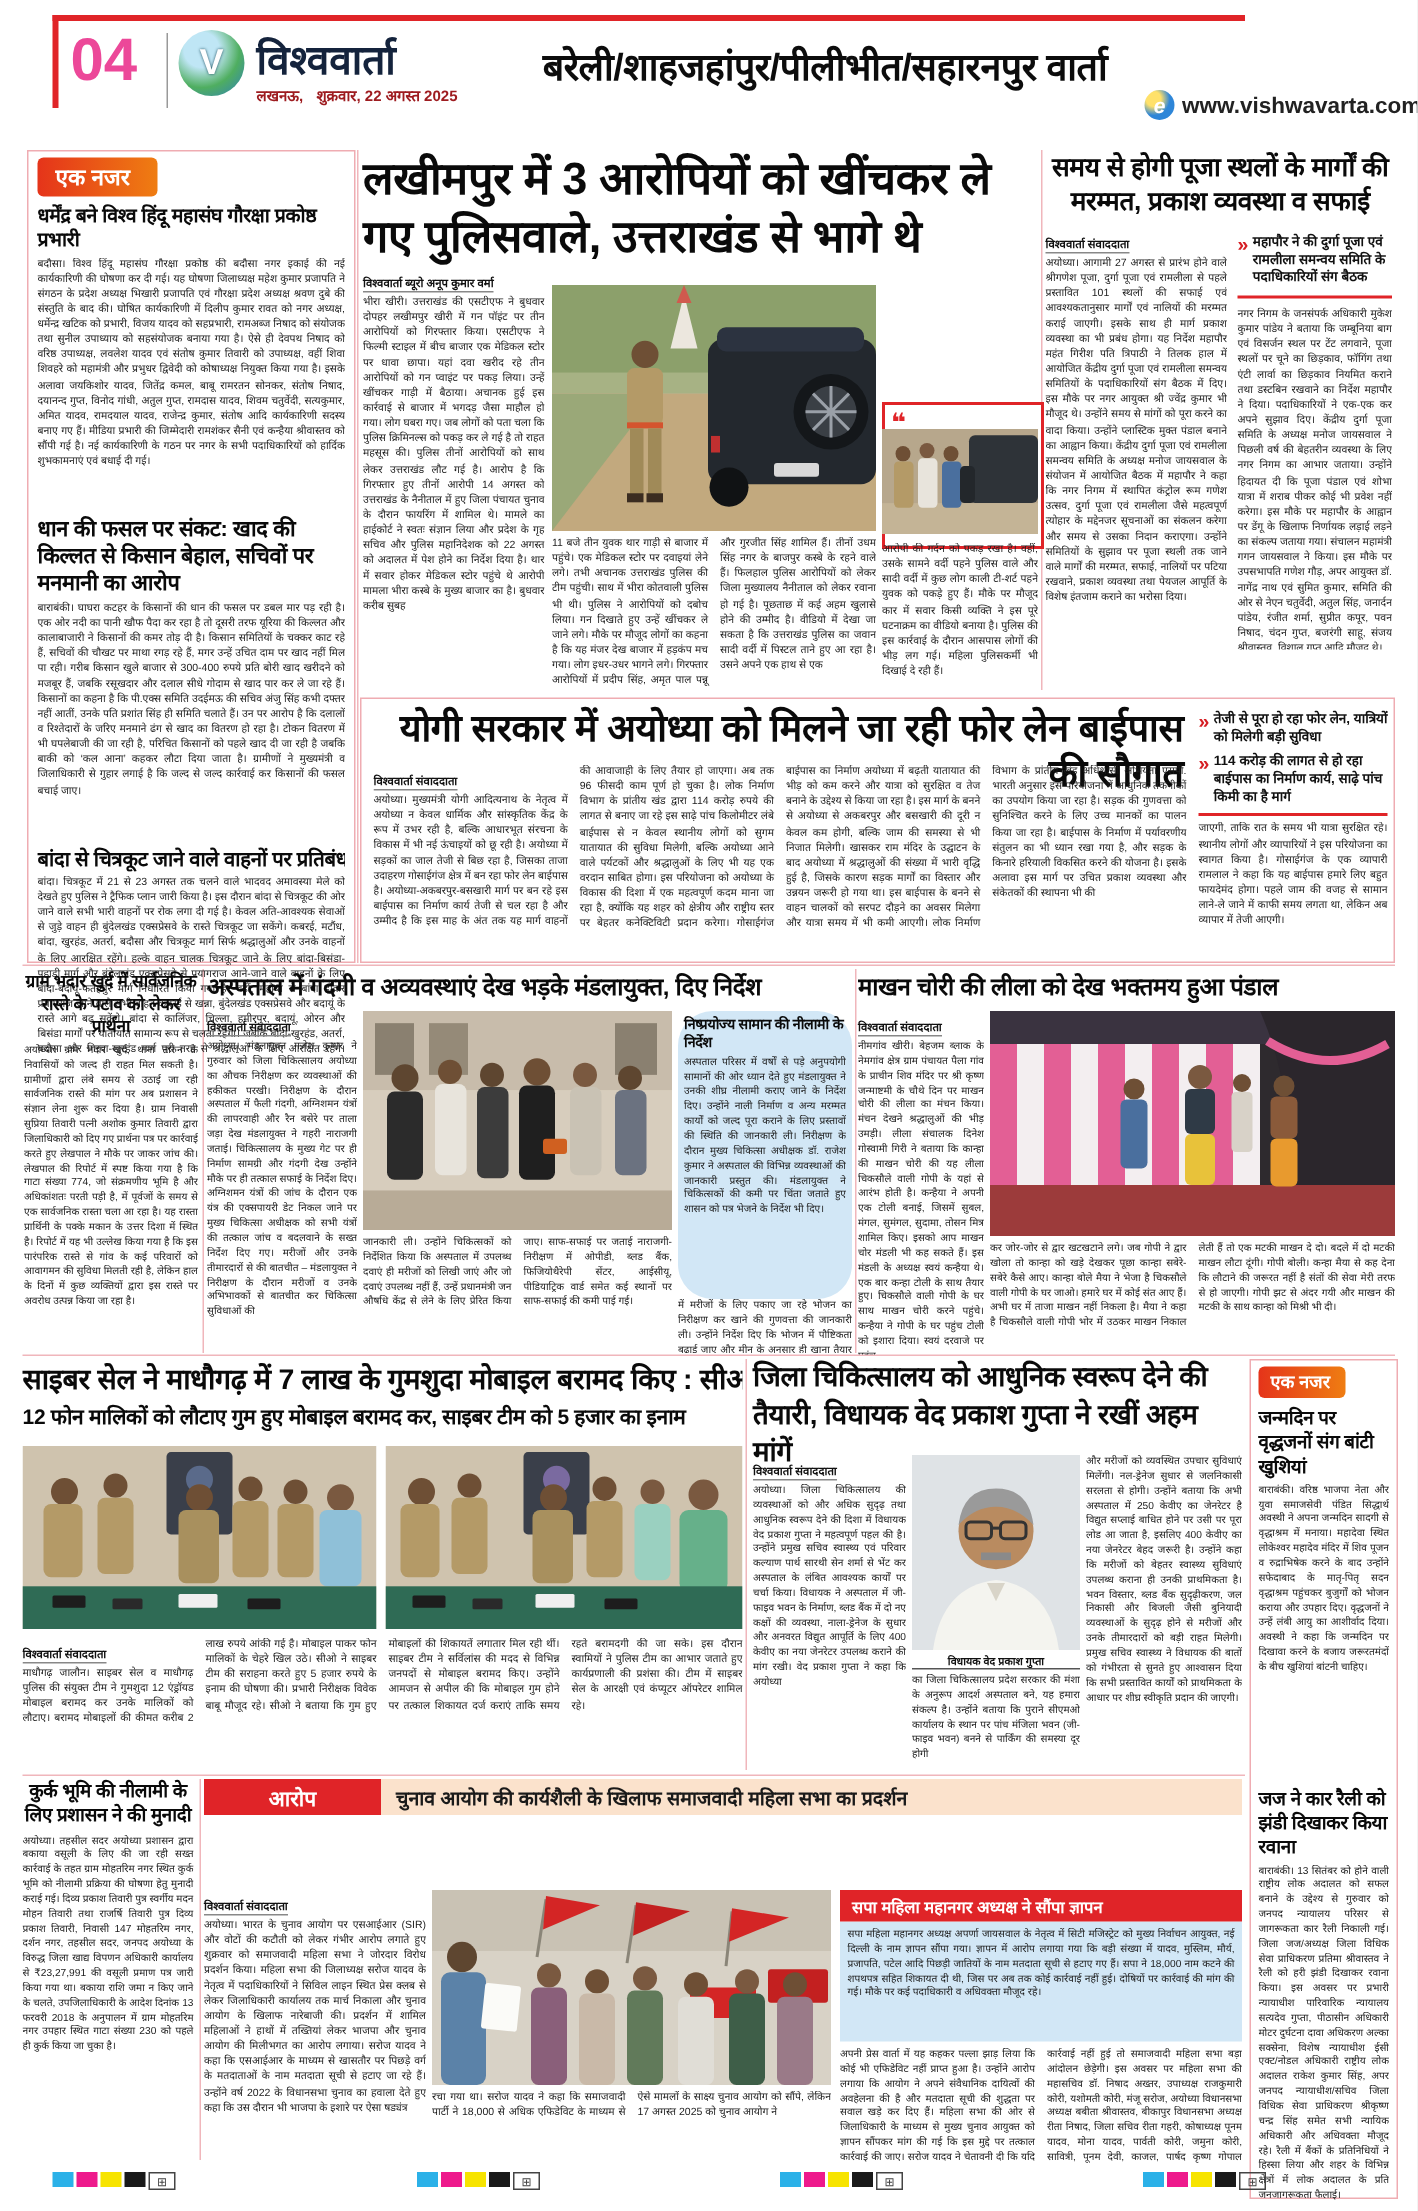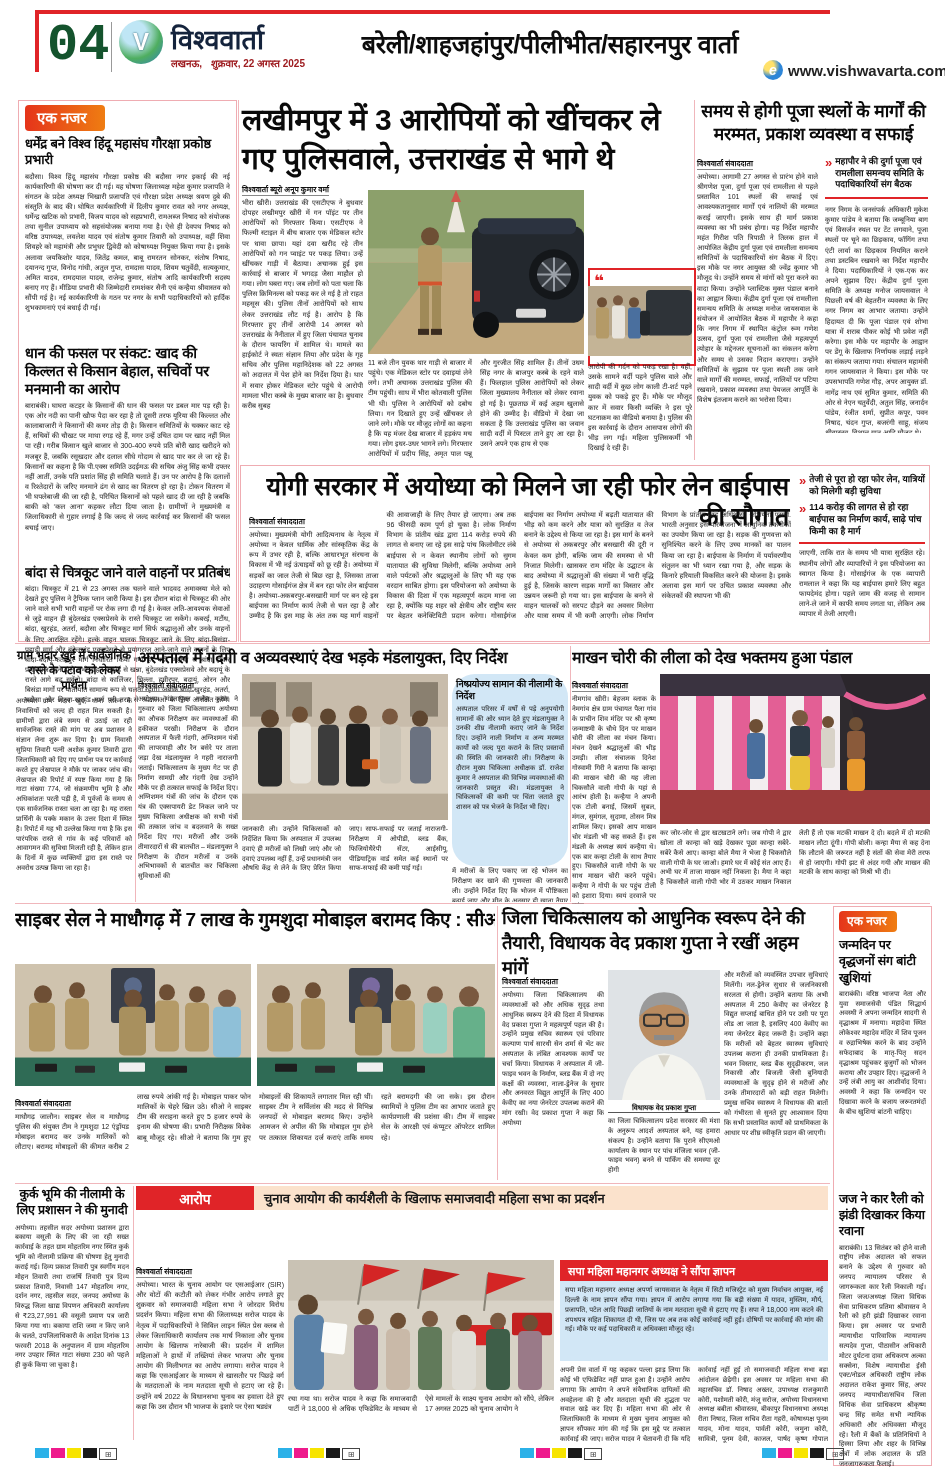--- a/index.html
+++ b/index.html
@@ -24,21 +24,21 @@
   .nowrap{white-space:nowrap;overflow:hidden;}
 </style>
 </head>
 <body>
 
 <div id="page">
 
   <div class="abs" style="left:15px;top:8px;width:915px;height:86px;">
     <div class="abs" style="left:20px;top:2px;width:795px;height:4px;background:#e02428;"></div>
     <div class="abs" style="left:20px;top:2px;width:4px;height:62px;background:#e02428;"></div>
-    <div class="abs" style="left:32px;top:12px;font-size:52px;font-weight:800;color:#14532d;line-height:1;font-family:Liberation Mono, monospace;">04</div>
+    <div class="abs" style="left:32px;top:12px;font-size:40px;font-weight:800;color:#ec4899;line-height:1;">04</div>
     <div class="abs" style="left:96px;top:14px;width:1px;height:50px;background:#999;"></div>
     <div class="abs" style="left:104px;top:12px;width:44px;height:44px;border-radius:50%;background:radial-gradient(circle at 35% 30%,#bfe6f5 0 28%,#4fae60 60%,#2e7fbf 100%);display:flex;align-items:center;justify-content:center;">
       <span style="color:#fff;font-weight:900;font-size:24px;text-shadow:0 0 2px #145;">V</span>
     </div>
     <div class="abs" style="left:156px;top:12px;font-size:27px;font-weight:800;color:#14233c;">विश्ववार्ता</div>
     <div class="abs" style="left:156px;top:48px;font-size:10px;font-weight:bold;color:#9e1c20;">
       <span>लखनऊ,</span>
       <span style="margin-left:6px;">शुक्रवार, 22 अगस्त 2025</span>
     </div>
     <div class="abs" style="left:310px;top:18px;width:450px;text-align:center;font-size:25px;font-weight:800;color:#0c0c0c;letter-spacing:-0.3px;">बरेली/शाहजहांपुर/पीलीभीत/सहारनपुर वार्ता</div>
@@ -224,20 +224,21 @@
         <rect x="187" y="57" width="18" height="28" rx="4" fill="#8a5a3a"></rect>
         <rect x="187" y="85" width="18" height="32" rx="4" fill="#e89a2e"></rect>
       <circle cx="168" cy="48" r="6" fill="#6e4f35"></circle>
         <rect x="161" y="54" width="14" height="40" rx="3" fill="#d8d2c8"></rect>
     </svg>
     <div class="abs bts colcut" style="left:88px;top:182px;width:270px;height:74px;column-count:2;">कर जोर-जोर से द्वार खटखटाने लगे। जब गोपी ने द्वार खोला तो कान्हा को खड़े देखकर पूछा कान्हा सबेरे-सबेरे कैसे आए। कान्हा बोले मैया ने भेजा है चिकसौले वाली गोपी के घर जाओ। हमारे घर में कोई संत आए हैं। अभी घर में ताजा माखन नहीं निकला है। मैया ने कहा है चिकसौले वाली गोपी भोर में उठकर माखन निकाल लेती हैं तो एक मटकी माखन दे दो। बदले में दो मटकी माखन लौटा दूंगी। गोपी बोली। कन्हा मैया से कह देना कि लौटाने की जरूरत नहीं है संतों की सेवा मेरी तरफ से हो जाएगी। गोपी झट से अंदर गयी और माखन की मटकी के साथ कान्हा को मिश्री भी दी।</div>
   </div>
 
   <div class="abs" style="left:15px;top:906px;width:480px;height:274px;">
     <div class="hl nowrap" style="font-size:19px;height:28px;">साइबर सेल ने माधौगढ़ में 7 लाख के गुमशुदा मोबाइल बरामद किए : सीओ</div>
+    <div class="hl nowrap" style="font-size:14px;font-weight:700;height:22px;">12 फोन मालिकों को लौटाए गुम हुए मोबाइल बरामद कर, साइबर टीम को 5 हजार का इनाम</div>
     <svg class="abs photo" viewBox="0 0 236 120" preserveAspectRatio="none" style="left:0px;top:58px;width:236px;height:122px;">
       <rect width="236" height="120" fill="#cfc3ae"></rect>
       <rect x="96" y="4" width="44" height="54" rx="3" fill="#3a3f4a"></rect>
         <circle cx="118" cy="22" r="9" fill="#5a6a8a"></circle>
       <circle cx="28" cy="30" r="9" fill="#6e4f35"></circle>
         <rect x="14" y="38" width="26" height="48" rx="5" fill="#b49a67"></rect>
       <circle cx="62" cy="26" r="8" fill="#6e4f35"></circle>
         <rect x="50" y="34" width="24" height="50" rx="5" fill="#b49a67"></rect>
       <circle cx="118" cy="34" r="9" fill="#6e4f35"></circle>
         <rect x="104" y="42" width="27" height="48" rx="5" fill="#a8905e"></rect>

